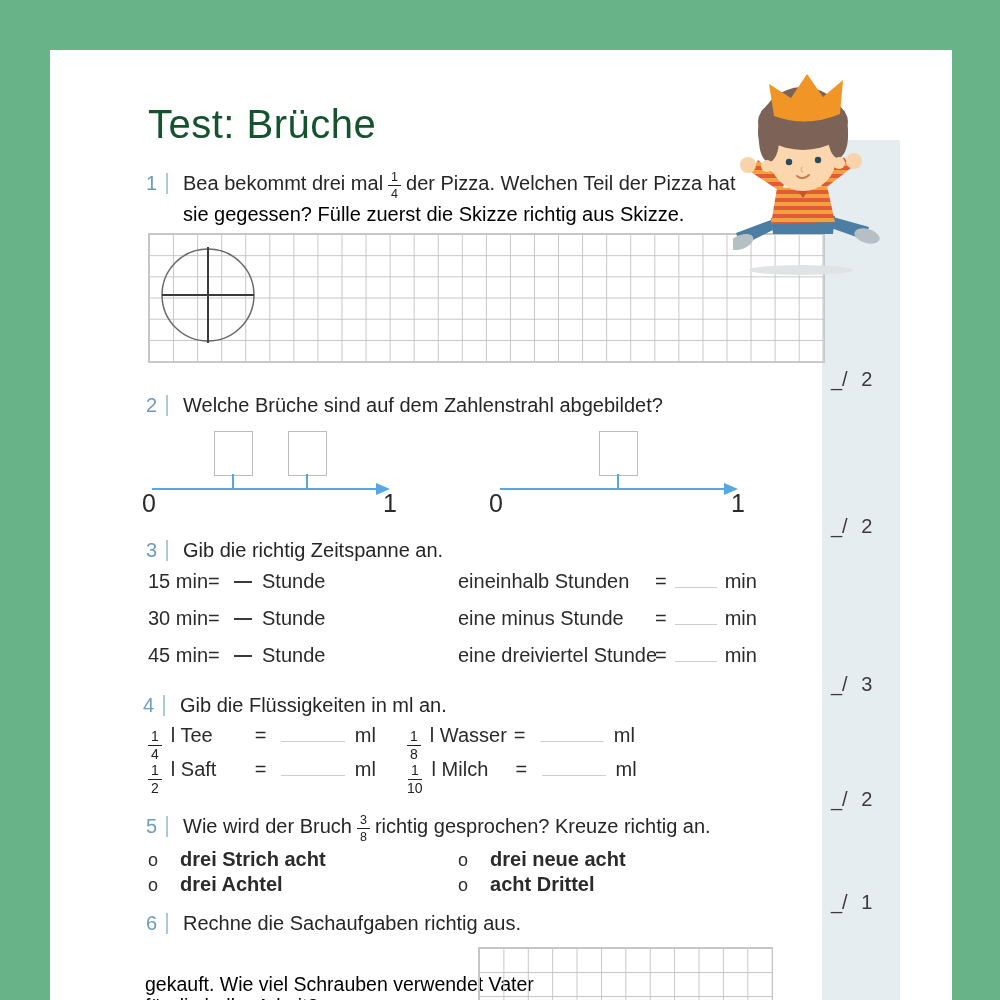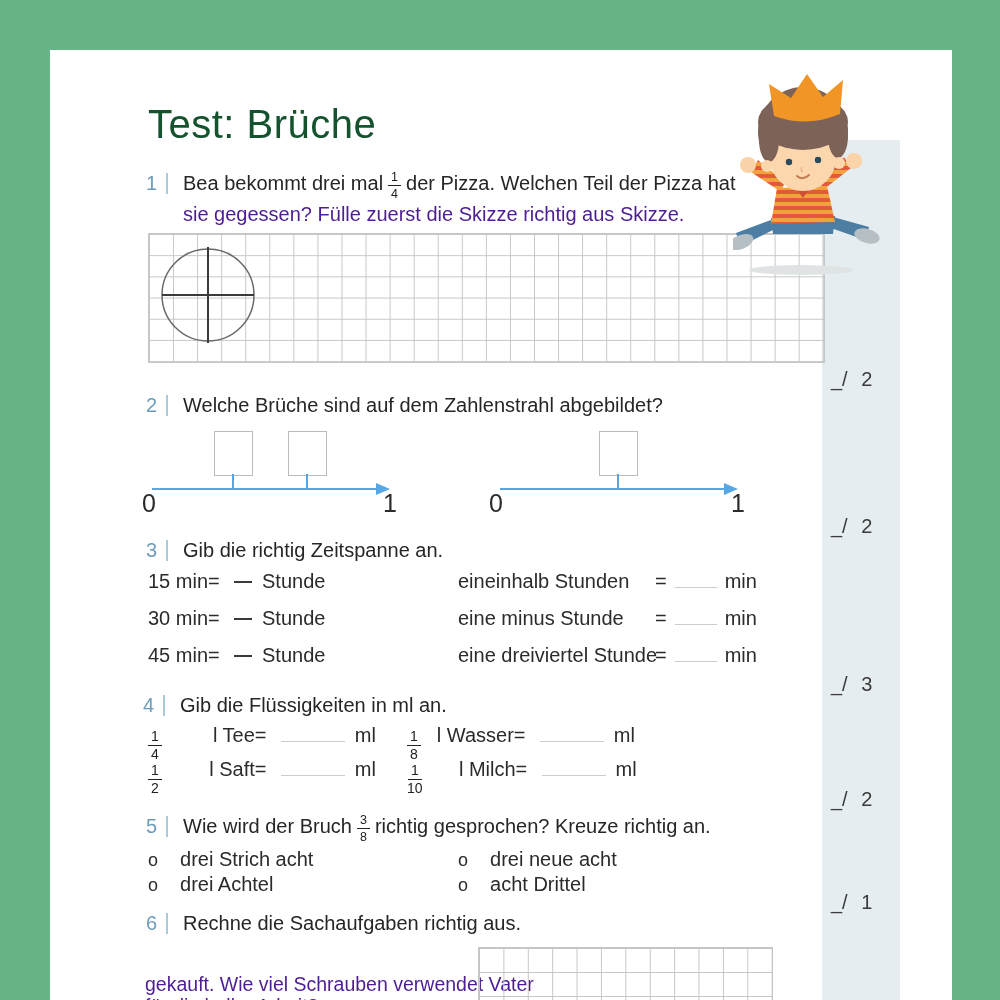--- a/index.html
+++ b/index.html
@@ -7,21 +7,21 @@
          font-family:"Liberation Sans",sans-serif;color:#2b2b2b;}
   .abs{position:absolute;}
   .page{left:50px;top:50px;width:902px;height:950px;background:#ffffff;}
   .sidebar{left:822px;top:140px;width:78px;height:860px;background:#e6edf0;}
   .score{left:831px;width:64px;font-size:20px;color:#3b3b3b;word-spacing:8px;white-space:nowrap;}
   .title{left:148px;top:102px;font-size:40px;color:#14532d;letter-spacing:.5px;}
   .exheader{display:flex;align-items:flex-start;font-size:20px;white-space:nowrap;}
   .exnum{color:#6d9dbb;min-width:13px;}
   .exbar{border-left:2.5px solid #aac9d9;height:21px;margin:1px 0 0 7px;}
   .extext{margin-left:15px;color:#262626;display:flex;white-space:nowrap;}
-  .bodytext{font-size:20px;color:#4c1d95;white-space:nowrap;}
+  .bodytext{font-size:20px;color:#000000;white-space:nowrap;}
   
   .frac{display:inline-flex;flex-direction:column;align-items:center;line-height:1;
         font-size:12.5px;margin:0 5px;transform:translateY(-1px);color:#222;}
   .frac .num{border-bottom:1.4px solid #222;padding:0 3px 1.5px;}
   .frac .den{padding-top:1.5px;}
   .frac-lg{font-size:14px;}
   
   .grid1{left:148px;top:233px;width:675px;height:128px;border:1px solid #c6c6c6;
          background-image:linear-gradient(to right,#c6c6c6 1px,transparent 1px),
                           linear-gradient(to bottom,#c6c6c6 1px,transparent 1px);
@@ -38,25 +38,25 @@
   .nbox{width:37px;height:43px;border:1.5px solid #bcbcbc;background:#fff;top:431px;}
   .nlabel{font-size:25px;top:489px;color:#2b2b2b;}
   
   .blank{display:inline-block;border-bottom:1.6px solid #c9ced2;height:15px;}
   .fblank{display:inline-block;width:18px;border-top:2px solid #3a3a3a;transform:translateY(-5px);}
   .row{display:flex;align-items:baseline;font-size:20px;white-space:nowrap;}
   .q3val{width:60px;}
   .q3eq{width:26px;}
   .q3label{width:197px;}
   .q3blank{width:42px;margin:0 8px;}
-  .q4label{width:84px;margin-left:4px;text-align:right;}
+  .q4label{width:84px;margin-left:4px;}
   .q4eq{width:26px;}
   .q4blank{width:64px;margin-right:10px;}
   .opt-bullet{font-size:18px;}
-  .opt-label{font-size:20px;}
+  .opt-label{font-size:20px;font-weight:bold;}
 </style>
 </head>
 <body>
 
 <div class="stage">
   <div class="abs page"></div>
   <div class="abs sidebar"></div>
 
   <div class="abs score" style="top:368px"><span>_/</span> <span>2</span></div>
   <div class="abs score" style="top:515px"><span>_/</span> <span>2</span></div>

